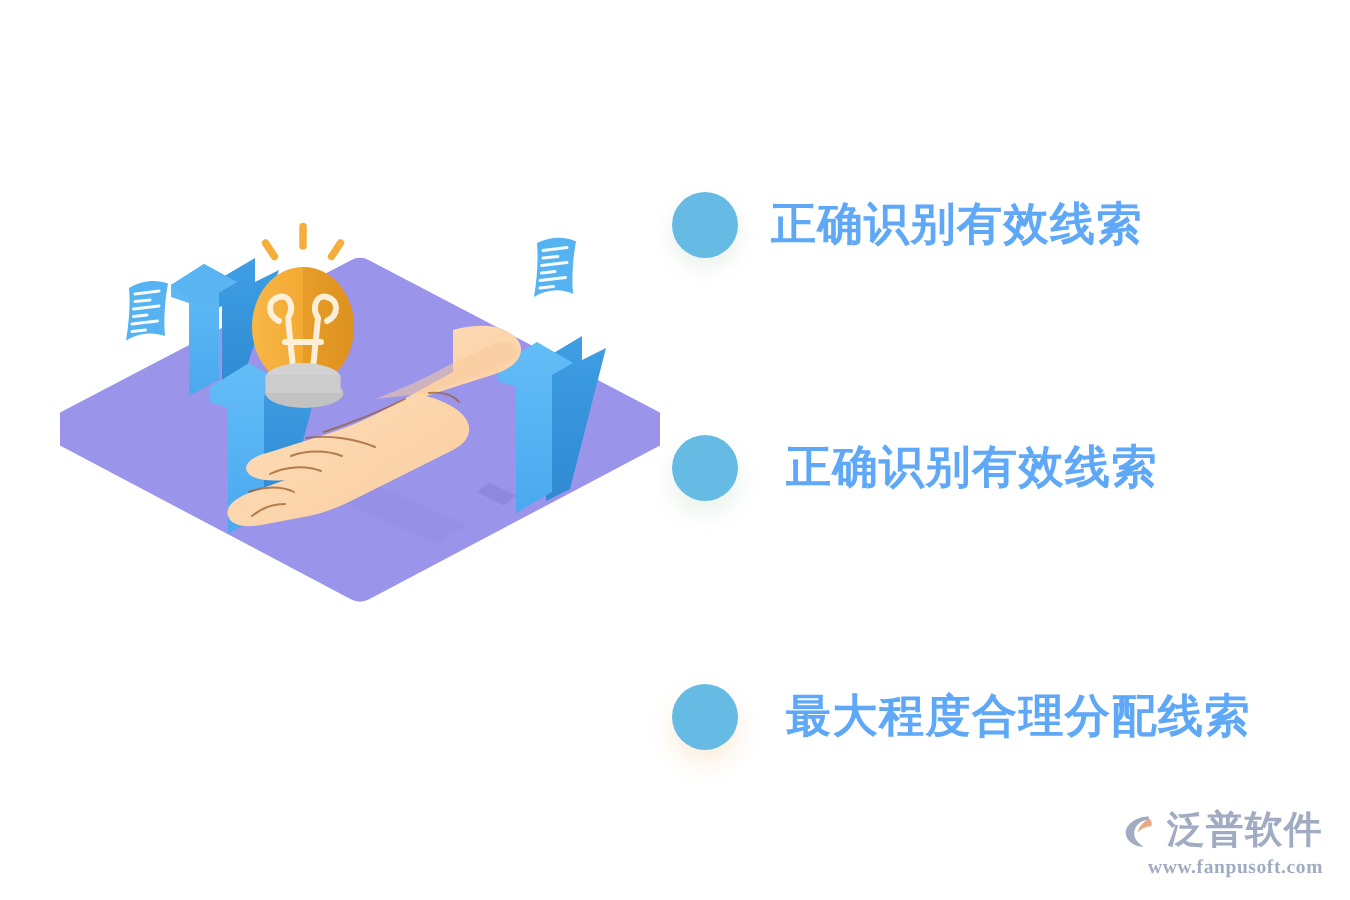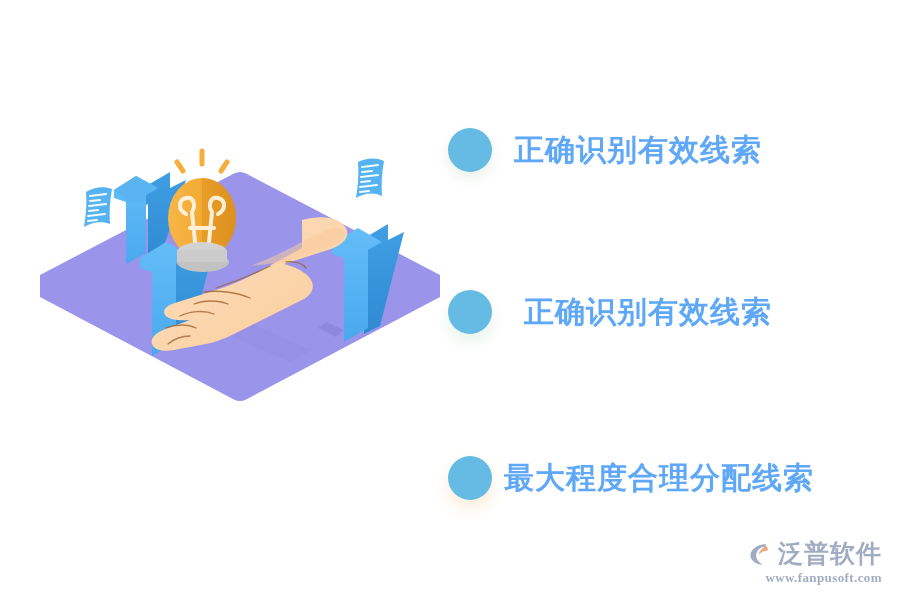--- a/index.html
+++ b/index.html
@@ -71,21 +71,21 @@
   .bullet-text {
     margin-left: 22px;
     font-size: 30px;
     font-weight: bold;
     color: #5fa8f7;
     letter-spacing: 1px;
     white-space: nowrap;
     line-height: 1;
   }
   .bullet-row.row-1 .bullet-text { margin-left: 32px; }
-  .bullet-row.row-2 .bullet-text { margin-left: 12px; }
+  .bullet-row.row-2 .bullet-text { margin-left: 32px; }
 
   
   #watermark {
     position: absolute;
     right: 18px;
     bottom: 14px;
     display: flex;
     flex-direction: column;
     align-items: flex-end;
     opacity: 0.92;

